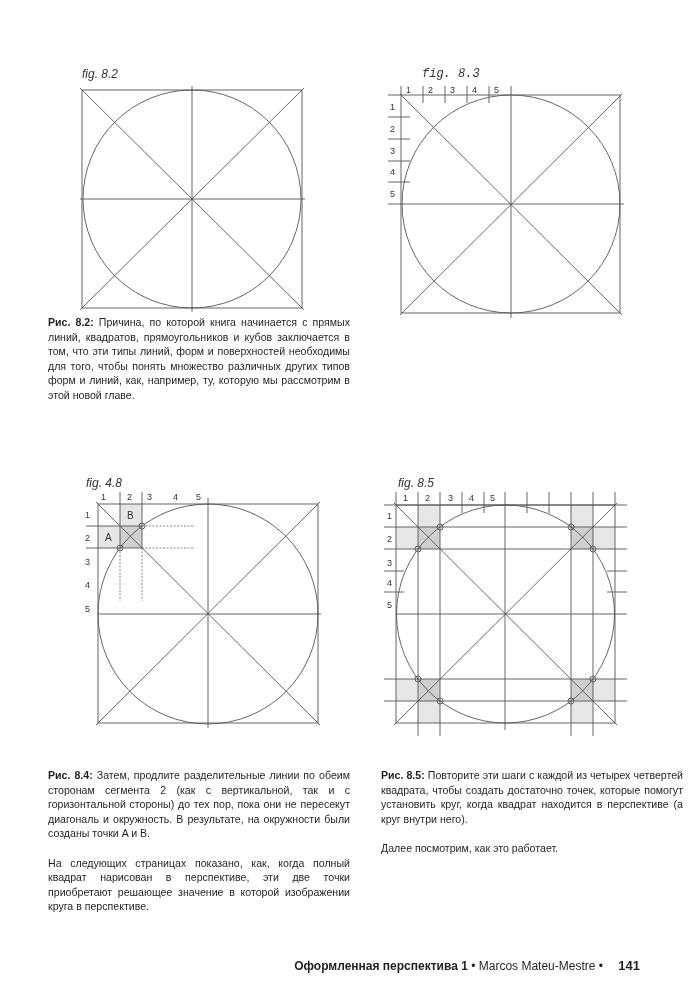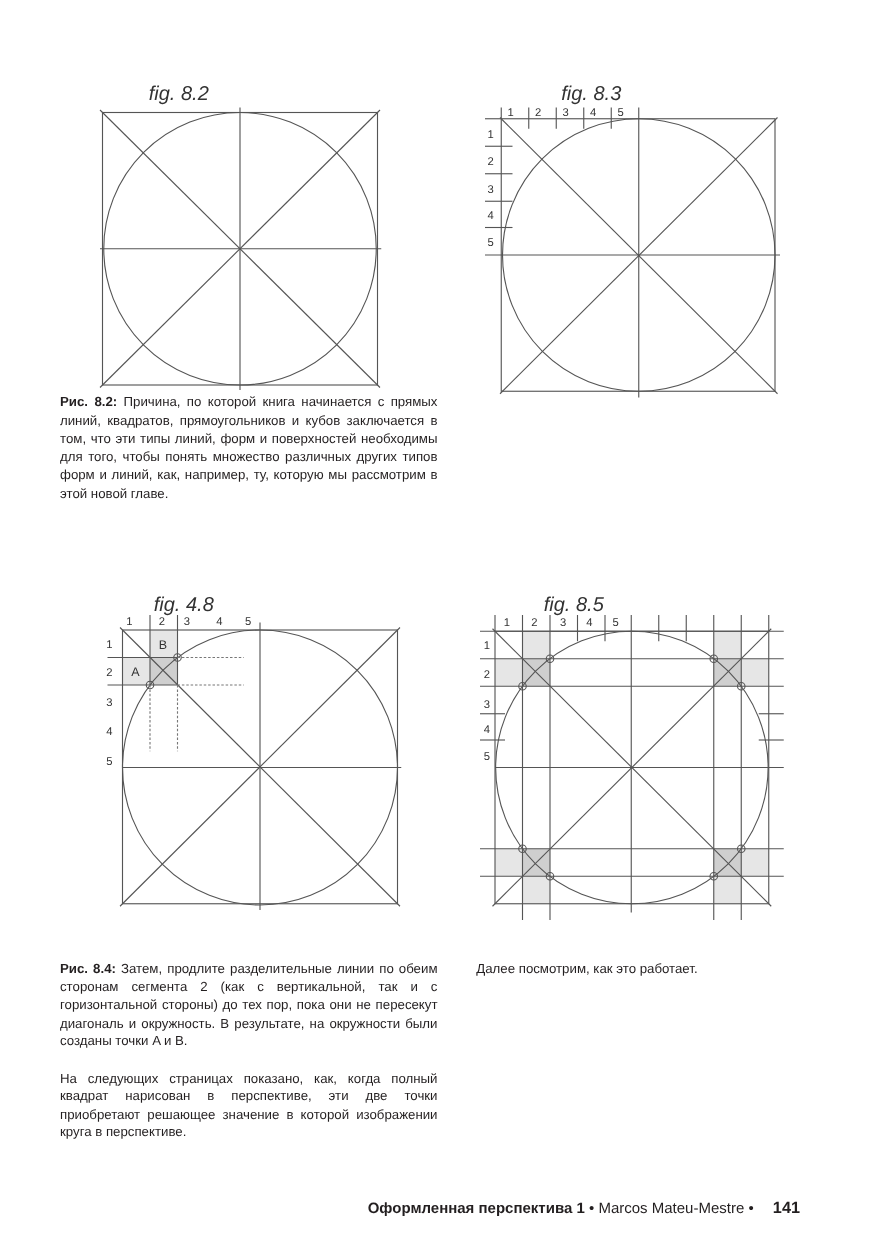--- a/index.html
+++ b/index.html
@@ -1,33 +1,33 @@
 <!DOCTYPE html>
 <html><head>
 <meta charset="utf-8">
 <style>
   html, body { margin:0; padding:0; background:#ffffff; }
   body { width:696px; height:987px; position:relative; overflow:hidden;
          font-family:"Liberation Sans", sans-serif; color:#231f20; }
   .fig-label { position:absolute; font-family:"Liberation Sans", sans-serif;
-               font-style:italic; font-size:16px; color:#333;margin-left:37px; }
+               font-style:italic; font-size:12px; color:#333; }
   svg.fig { position:absolute; left:0; top:0; }
   .text-block { position:absolute; font-size:10.6px; line-height:14.6px;
                 text-align:justify; color:#231f20; }
   .text-block p { margin:0 0 14.6px 0; }
   .text-block b { font-weight:bold; }
   .footer { position:absolute; top:958px; right:56px; font-size:12px; white-space:nowrap; }
   .footer .title { font-weight:bold; }
   .footer .page { font-weight:bold; font-size:13px; margin-left:12px; }
 </style>
 </head>
 <body>
 
 <div class="fig-label" style="left:82px;top:67px;">fig. 8.2</div>
-<div class="fig-label" style="left:412px;top:67px;">fig. 8.3</div>
+<div class="fig-label" style="left:422px;top:67px;font-family:Liberation Mono, monospace;">fig. 8.3</div>
 <div class="fig-label" style="left:86px;top:476px;">fig. 4.8</div>
 <div class="fig-label" style="left:398px;top:476px;text-align:right;">fig. 8.5</div>
 
 <svg class="fig" width="696" height="987" viewBox="0 0 696 987">
   <g stroke="#555" stroke-width="0.9" fill="none">
 
     <g>
       <rect x="82" y="90" width="220" height="218"></rect>
       <circle cx="192" cy="199" r="109"></circle>
       <line x1="80" y1="88" x2="304" y2="310"></line>
@@ -187,18 +187,19 @@
 
 <div class="text-block" style="left:381px;top:315px;width:302px;">
 </div>
 
 <div class="text-block" style="left:48px;top:768px;width:302px;">
   <p><b>Рис. 8.4:</b><span> Затем, продлите разделительные линии по обеим сторонам сегмента 2 (как с вертикальной, так и с горизонтальной стороны) до тех пор, пока они не пересекут диагональ и окружность. В результате, на окружности были созданы точки A и B.</span></p>
   <p>На следующих страницах показано, как, когда полный квадрат нарисован в перспективе, эти две точки приобретают решающее значение в которой изображении круга в перспективе.</p>
 </div>
 
 <div class="text-block" style="left:381px;top:768px;width:302px;">
+  <p><b>Рис. 8.5:</b><span> Повторите эти шаги с каждой из четырех четвертей квадрата, чтобы создать достаточно точек, которые помогут установить круг, когда квадрат находится в перспективе (а круг внутри него).</span></p>
   <p>Далее посмотрим, как это работает.</p>
 </div>
 
 <div class="footer">
   <span class="title">Оформленная перспектива 1</span><span> • </span><span>Marcos Mateu-Mestre</span><span> • </span><span class="page">141</span>
 </div>
 
 </body></html>

